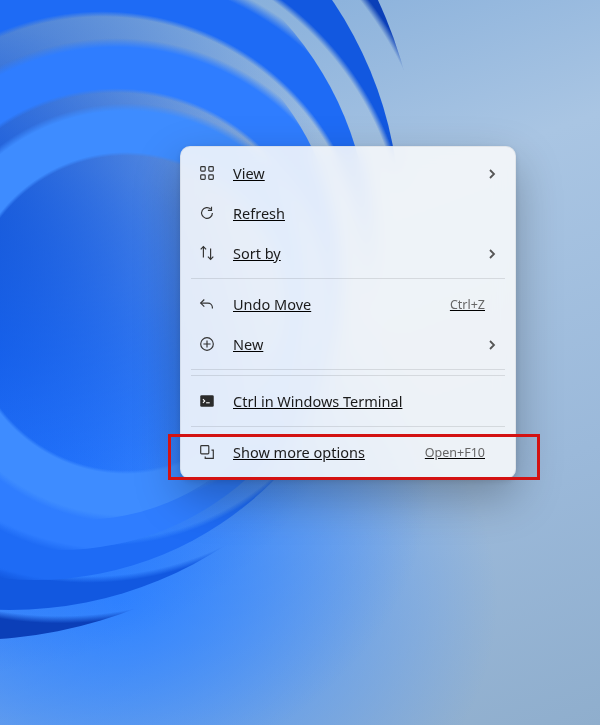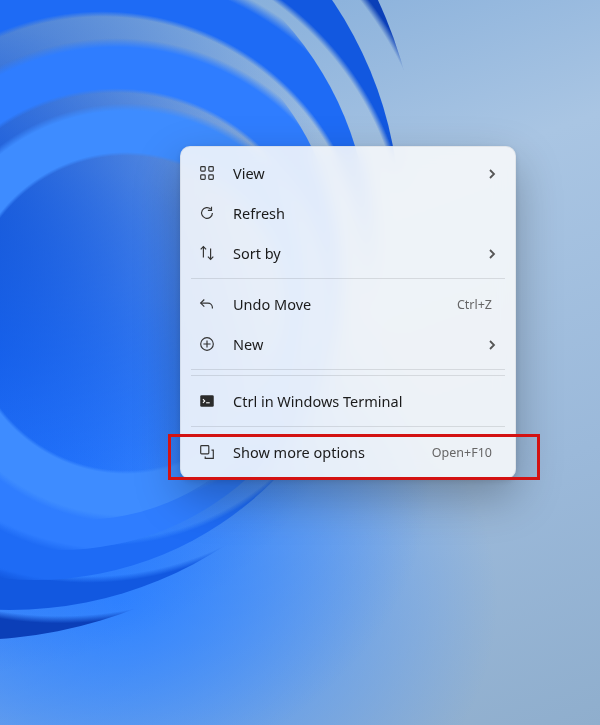--- a/index.html
+++ b/index.html
@@ -24,20 +24,21 @@
     position: absolute;
     left: 180px;
     top: 146px;
     width: 336px;
     background: rgba(248, 249, 251, 0.88);
     backdrop-filter: blur(10px);
     border: 1px solid rgba(0,0,0,0.06);
     border-radius: 10px;
     box-shadow: 0 18px 46px rgba(0,0,0,0.28), 0 2px 6px rgba(0,0,0,0.12);
     padding: 6px;
+    text-decoration: underline;
   }
   .menu-item {
     display: flex;
     align-items: center;
     height: 40px;
     padding: 0 12px 0 10px;
     border-radius: 6px;
     font-size: 14.5px;
     color: #1b1b1b;
     cursor: default;
@@ -48,21 +49,21 @@
     height: 20px;
     margin-right: 16px;
     display: inline-flex;
     align-items: center;
     justify-content: center;
     flex-shrink: 0;
     color: #333;
   }
   .icon svg { width: 18px; height: 18px; stroke: currentColor; fill: none; stroke-width: 1.3; }
   .label { flex: 1 1 auto; }
-  .shortcut { color: #666; font-size: 12.5px; margin-left: auto; margin-right: 5px; text-align: right; }
+  .shortcut { color: #666; font-size: 12.5px; margin-left: auto; margin-right: 12px; text-align: right; }
   .chevron { color: #555; margin-left: auto; }
   .chevron svg { width: 10px; height: 10px; stroke: currentColor; fill: none; stroke-width: 1.8; }
   .sep { height: 1px; background: rgba(0,0,0,0.10); margin: 5px 4px; }
 
   .highlight-box {
     position: absolute;
     left: 168px;
     top: 434px;
     width: 372px;
     height: 46px;

